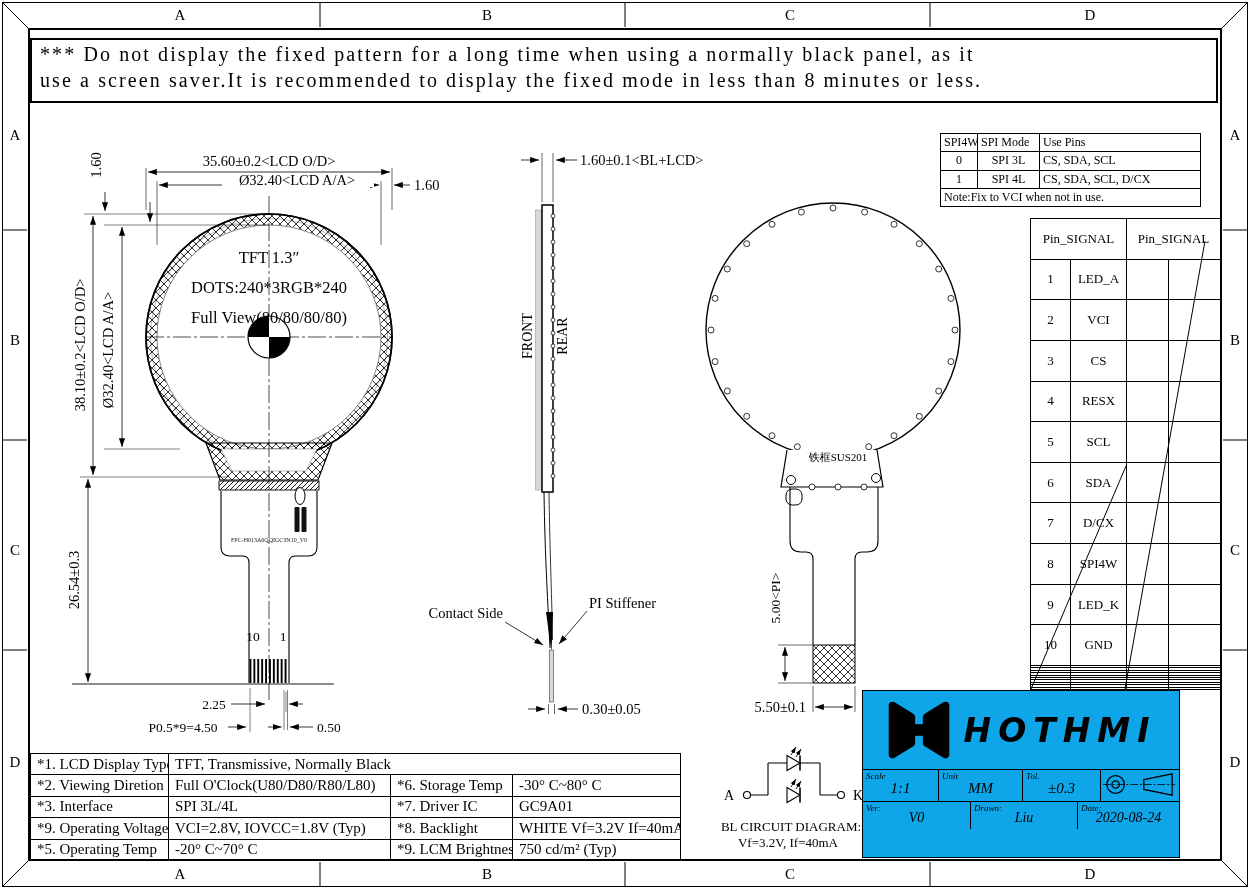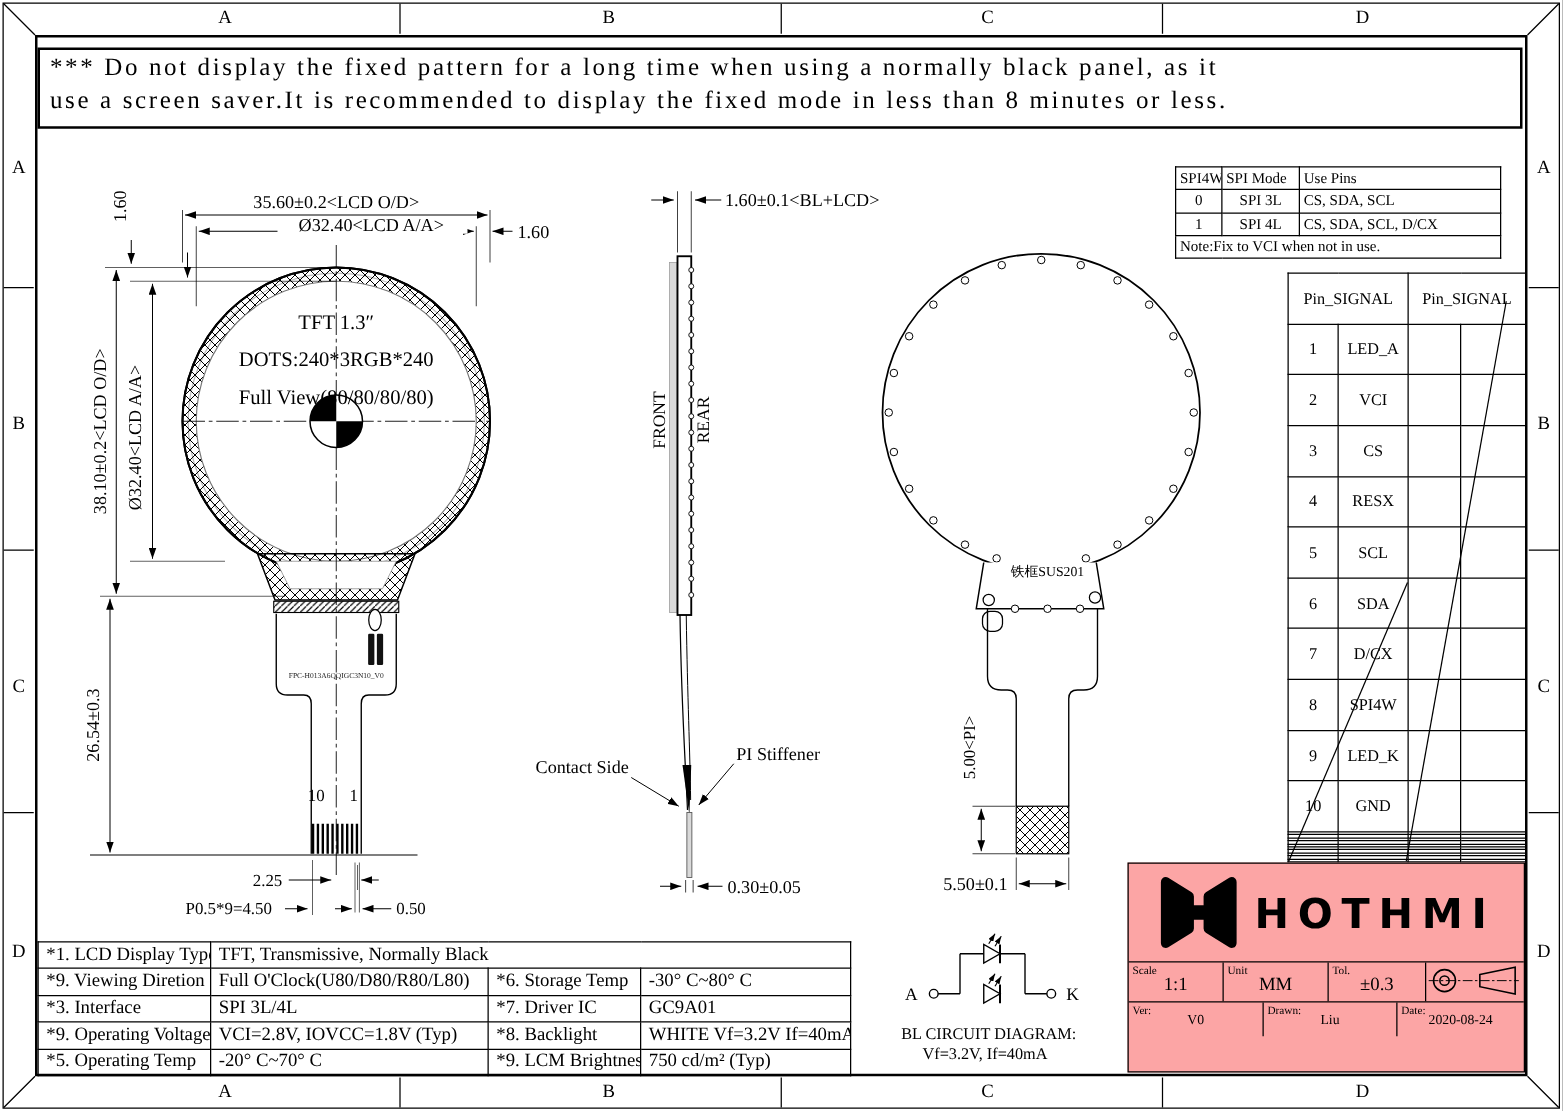--- a/index.html
+++ b/index.html
@@ -17,37 +17,37 @@
   td,th{border:1.2px solid #000;padding:0 0 0 3px;font-weight:normal;overflow:hidden;white-space:nowrap;}
   .spi-tbl{position:absolute;left:940px;top:133px;width:260px;height:74px;font-size:12px;}
   .spi-tbl th{text-align:left;}
   .spi-tbl td.c{text-align:center;padding:0;}
   .pin-wrap{position:absolute;left:1030px;top:218px;width:190px;height:472px;}
   .pin-tbl{width:190px;height:472px;font-size:13px;}
   .pin-tbl th,.pin-tbl td{text-align:center;padding:0;}
   .pin-diag{position:absolute;left:0;top:0;pointer-events:none;}
   .spec-tbl{position:absolute;left:30px;top:753px;width:650px;height:108px;font-size:15px;}
   .spec-tbl td{padding-left:6px;}
-  .tblock{position:absolute;left:902px;top:690px;width:318px;height:168px;box-sizing:border-box;
-          border:1.5px solid #000;background:#fca5a5;}
+  .tblock{position:absolute;left:862px;top:690px;width:318px;height:168px;box-sizing:border-box;
+          border:1.5px solid #000;background:#0ea5e9;font-style:italic;}
   .tb-logo{height:78px;border-bottom:1.5px solid #000;display:flex;align-items:center;
            justify-content:center;gap:12px;}
   .tb-logo .lg-txt{font-family:"DejaVu Sans","Liberation Sans",sans-serif;font-weight:bold;
            font-size:33px;letter-spacing:7px;}
   .tb-title{height:28px;border-bottom:1.5px solid #000;position:relative;}
   .tb-title .lbl{position:absolute;left:3px;top:1px;font-size:9px;}
   .tb-title .val{text-align:center;font-size:20px;line-height:30px;letter-spacing:1px;}
   .tb-row{display:flex;border-bottom:1.5px solid #000;}
   .tb-row:last-child{border-bottom:none;}
   .tb-cell{position:relative;border-right:1.5px solid #000;box-sizing:border-box;}
   .tb-cell:last-child{border-right:none;}
   .tb-cell .lbl{position:absolute;left:3px;top:1px;font-size:9px;}
   .tb-cell .val{text-align:center;font-size:15px;padding-top:10px;}
   .mid{height:31px;} .bot{height:27px;}
-  .bot .val{padding-top:8px;font-size:11px;}
+  .bot .val{padding-top:8px;font-size:14px;}
 </style>
 </head>
 <body>
 
 <div id="sheet">
 
   <svg width="1250" height="889" viewBox="0 0 1250 889" style="position:absolute;left:0;top:0">
     <defs>
       <marker id="arw" viewBox="0 0 10 7" refX="10" refY="3.5" markerWidth="11" markerHeight="8" orient="auto-start-reverse">
           <path d="M0,0 L10,3.5 L0,7 Z" fill="#000"></path>
@@ -459,21 +459,21 @@
         <col style="width:222px">
         <col style="width:122px">
         <col style="width:168px">
       </colgroup>
     <tbody>
         <tr>
       <td>*1. LCD Display Type</td>
       <td colspan="3">TFT, Transmissive, Normally Black</td>
     </tr>
     <tr>
-      <td>*9. Viewing Diretion</td>
+      <td>*2. Viewing Diretion</td>
       <td>Full O'Clock(U80/D80/R80/L80)</td>
       <td>*6. Storage Temp</td>
       <td>-30° C~80° C</td>
     </tr>
     <tr>
       <td>*3. Interface</td>
       <td>SPI 3L/4L</td>
       <td>*7. Driver IC</td>
       <td>GC9A01</td>
     </tr>

